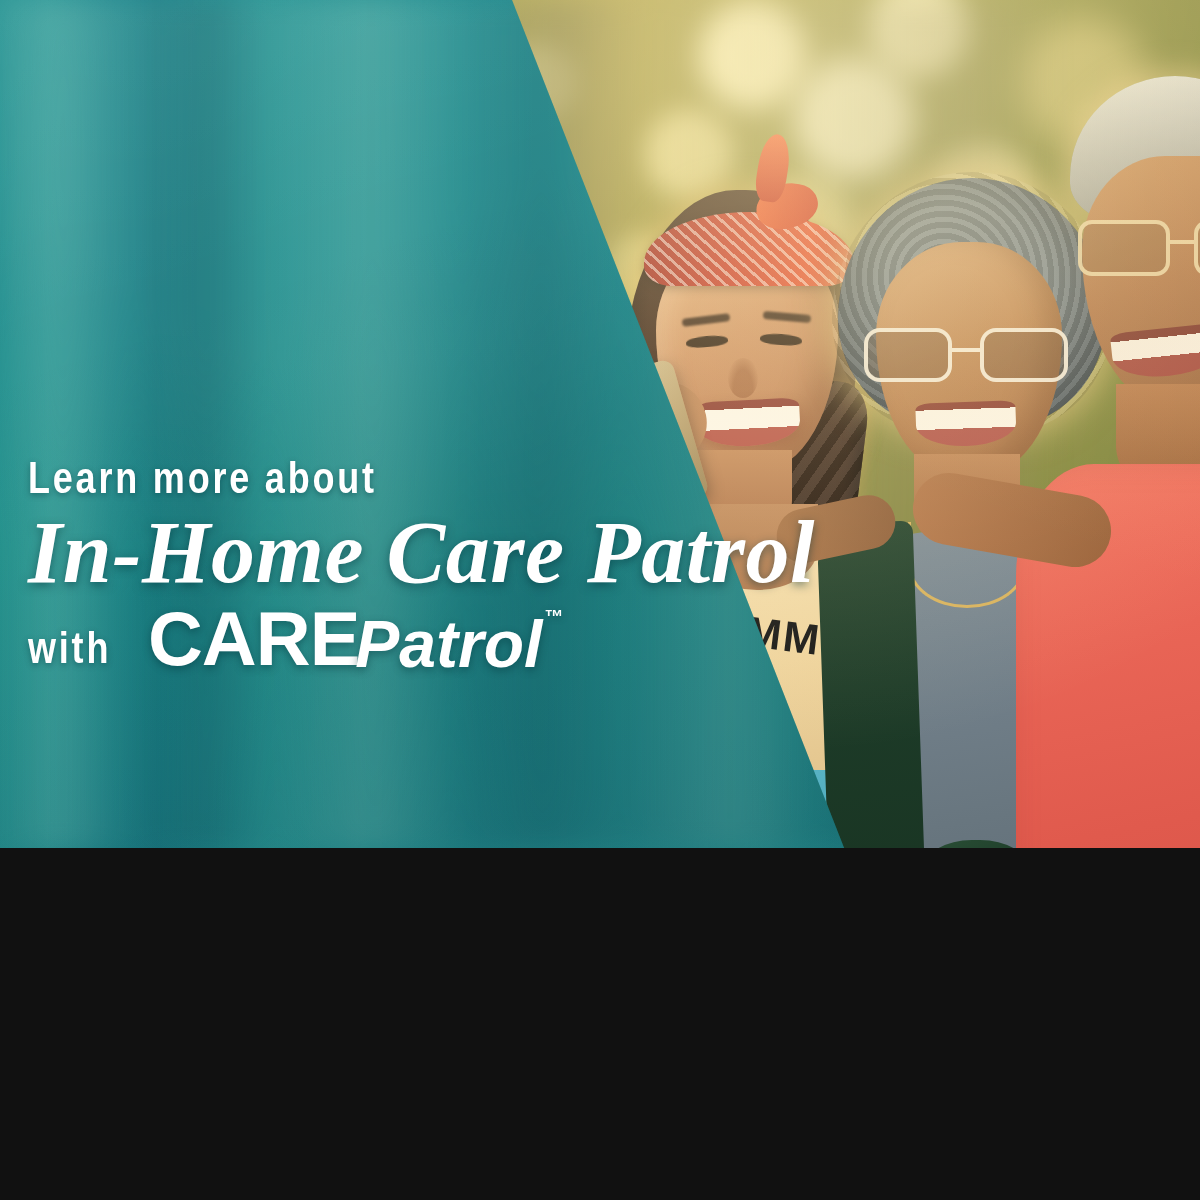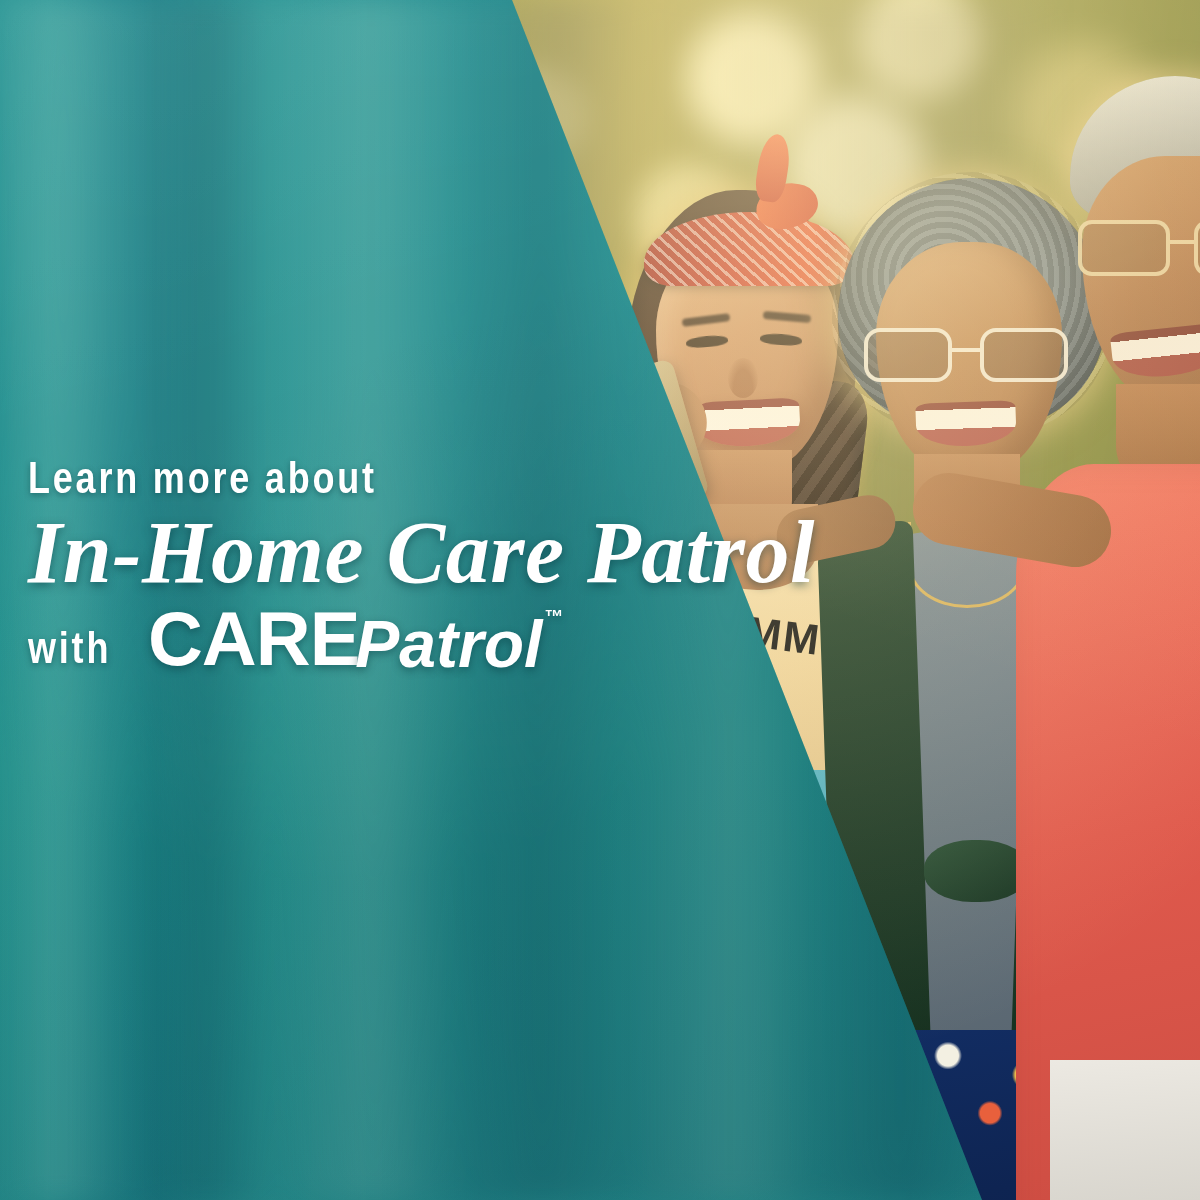--- a/index.html
+++ b/index.html
@@ -1,20 +1,20 @@
 <!DOCTYPE html>
 <html><head>
 <meta charset="utf-8">
 <style>
   html,body{margin:0;padding:0;background:#111;}
   *{box-sizing:border-box;}
 
   #ad{
     position:relative;
-    width:1200px;height:1200px;
+    width:1200px;height:848px;
     overflow:hidden;
     font-family:"Liberation Sans", sans-serif;
     background:#1d5f5c;
   }
 
   
   .photo{position:absolute;inset:0;overflow:hidden;}
 
   
   .bg-forest{

